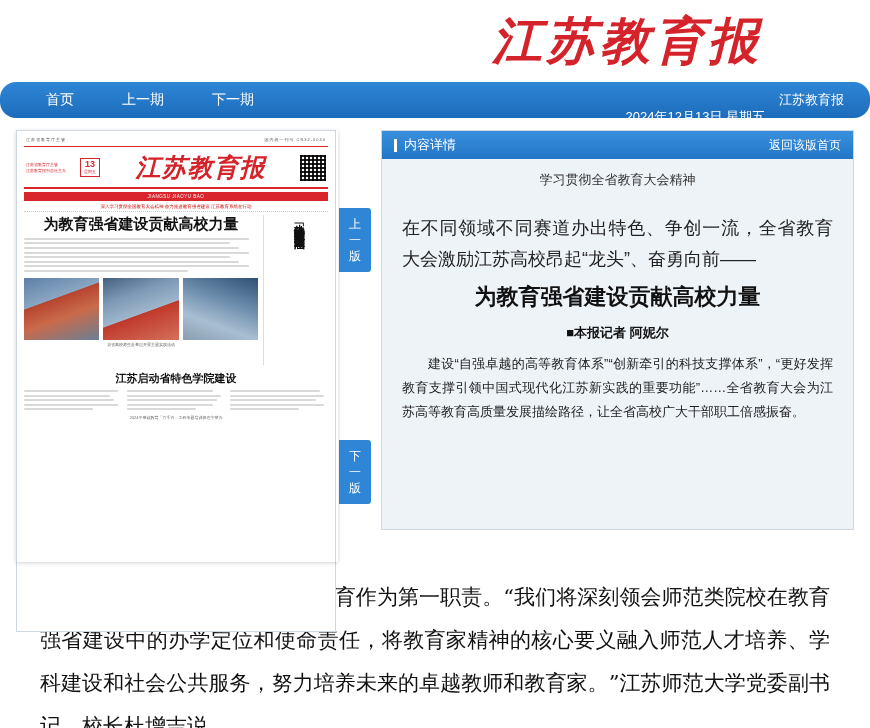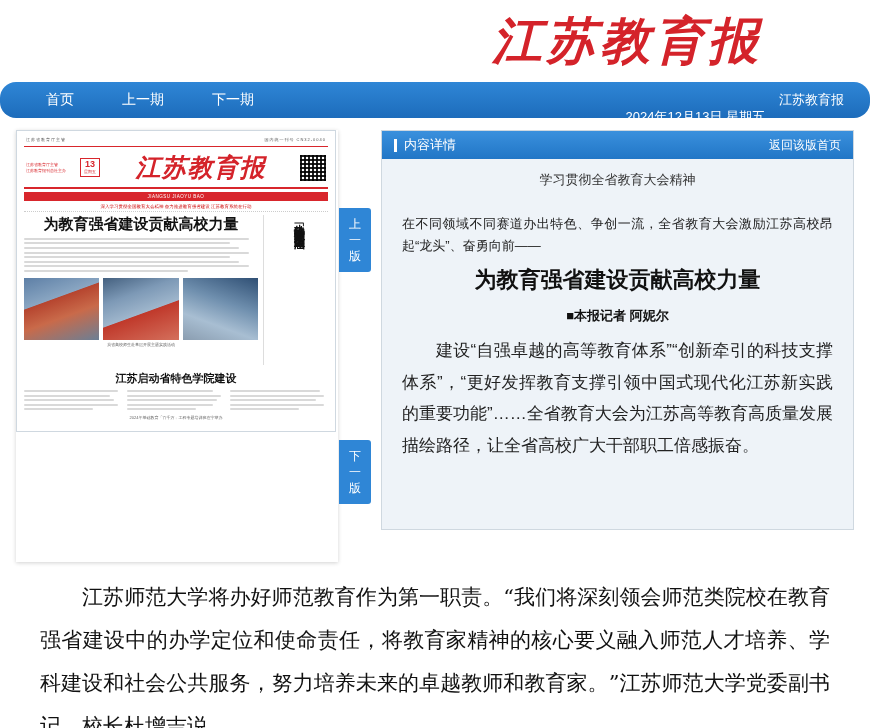--- a/index.html
+++ b/index.html
@@ -80,21 +80,21 @@
   }
 
   
   .paper-pane {
     width: 355px;
     position: relative;
     flex: none;
   }
   .paper-frame {
     width: 320px;
-    height: 302px;
+    height: 502px;
     border: 1px solid #cfd8e0;
     background: #ffffff;
     box-sizing: border-box;
     padding: 6px 7px;
     overflow: hidden;
     position: relative;
   }
   .pp-top {
     display: flex;
     align-items: flex-start;
@@ -318,21 +318,21 @@
     box-sizing: border-box;
     color: #1c1c1c;
   }
   .art-sub {
     text-align: center;
     font-size: 13px;
     color: #333;
     margin-bottom: 6px;
   }
   .art-lead {
-    font-size: 13px;
+    font-size: 18px;
     line-height: 1.7;
     color: #222;
     text-align: justify;
     margin-bottom: 8px;
     margin-top: 24px;
   }
   .art-title {
     font-family: "DejaVu Serif", serif;
     text-align: center;
     font-size: 22px;
@@ -341,21 +341,21 @@
     margin: 6px 0 12px 0;
   }
   .art-byline {
     text-align: center;
     font-size: 13px;
     font-weight: bold;
     color: #111;
     margin-bottom: 10px;
   }
   .art-p {
-    font-size: 17px;
+    font-size: 13px;
     line-height: 1.85;
     text-align: justify;
     text-indent: 2em;
     color: #222;
     margin: 0 0 2px 0;
   }
 
   
   .bottom-text {
     padding: 6px 40px 0 40px;

